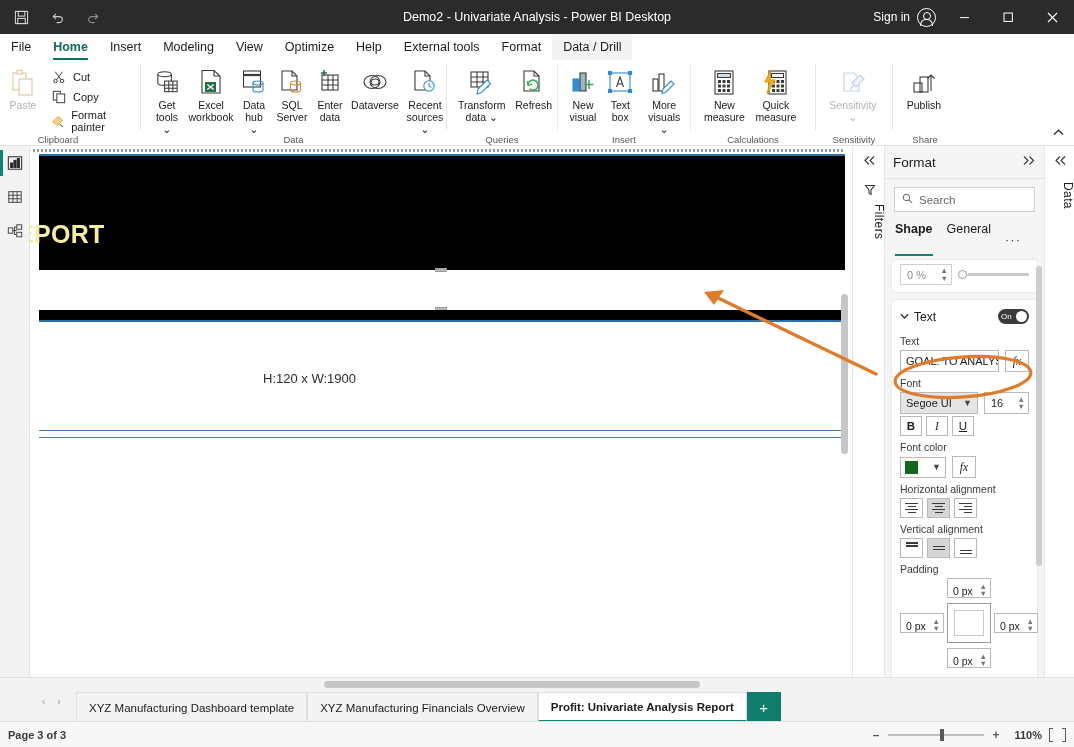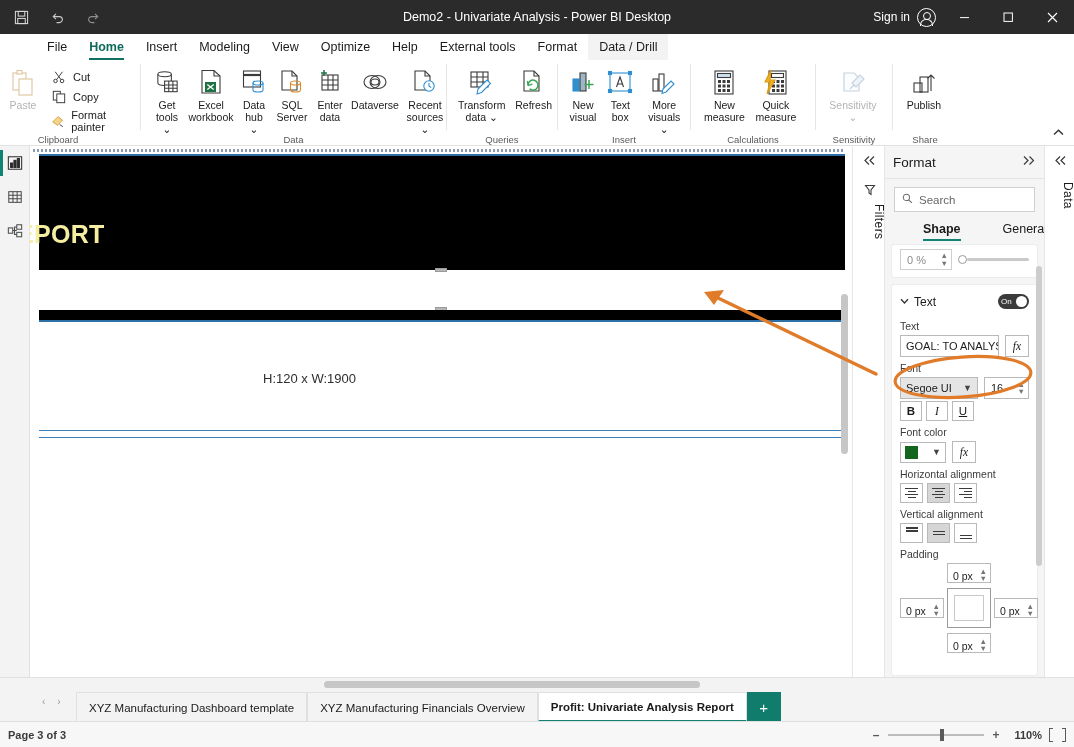--- a/index.html
+++ b/index.html
@@ -46,21 +46,21 @@
   }
   .wbtn {
     width: 44px; height: 34px; display:flex; align-items:center; justify-content:center;
     font-size: 12px; color:#ffffff;
   }
 
   
   .ribbon-tabs {
     position: absolute; top: 34px; left: 0; width: 1074px; height: 26px;
     background: #ffffff; display: flex; align-items: stretch;
-    font-size: 12.5px; color: #1b1b1b; padding-left: 36px;
+    font-size: 12.5px; color: #1b1b1b;
   }
   .rtab {
     padding: 0 11px; display: flex; align-items: center; position: relative;
     white-space: nowrap; height: 26px;
   }
   .rtab.active { font-weight: bold; color: #0f6b5c; }
   .rtab.active::after {
     content: ""; position: absolute; bottom: 0px; left: 11px; right: 11px;
     height: 2.5px; background: #0f7163;
   }
@@ -181,21 +181,21 @@
   .fp-title { font-size: 13.5px; color: #1b1b1b; }
   .fp-expand { margin-left:auto; font-size: 12px; color:#444; }
   .fp-divider { height:1px; background:#e4e4e4; }
   .fp-searchwrap { padding: 8px 9px 4px; }
   .fp-search {
     height: 25px; background: #ffffff; border: 1px solid #cfcfcf;
     display:flex; align-items:center; gap:6px; padding: 0 7px;
     font-size: 11.5px; color: #666;
   }
   .fp-tabs { display:flex; align-items:center; gap:14px; padding: 6px 10px 0; }
-  .fp-tab { font-size: 12.5px; color:#1b1b1b; padding-bottom: 5px; position:relative;margin-left:28px; }
+  .fp-tab { font-size: 12.5px; color:#1b1b1b; padding-bottom: 20px; position:relative; }
   .fp-tab.active { font-weight: bold; }
   .fp-tab.active::after {
     content:""; position:absolute; left:0; right:0; bottom:0; height:2.2px; background:#118372;
   }
   .fp-more { font-size: 13px; color:#444; letter-spacing:1px; }
   .fp-body { position:relative; }
 
   .card {
     background: #ffffff; margin: 8px 7px; border-radius: 3px; padding: 7px 8px;
     box-shadow: 0 0 0 1px #ececec;

